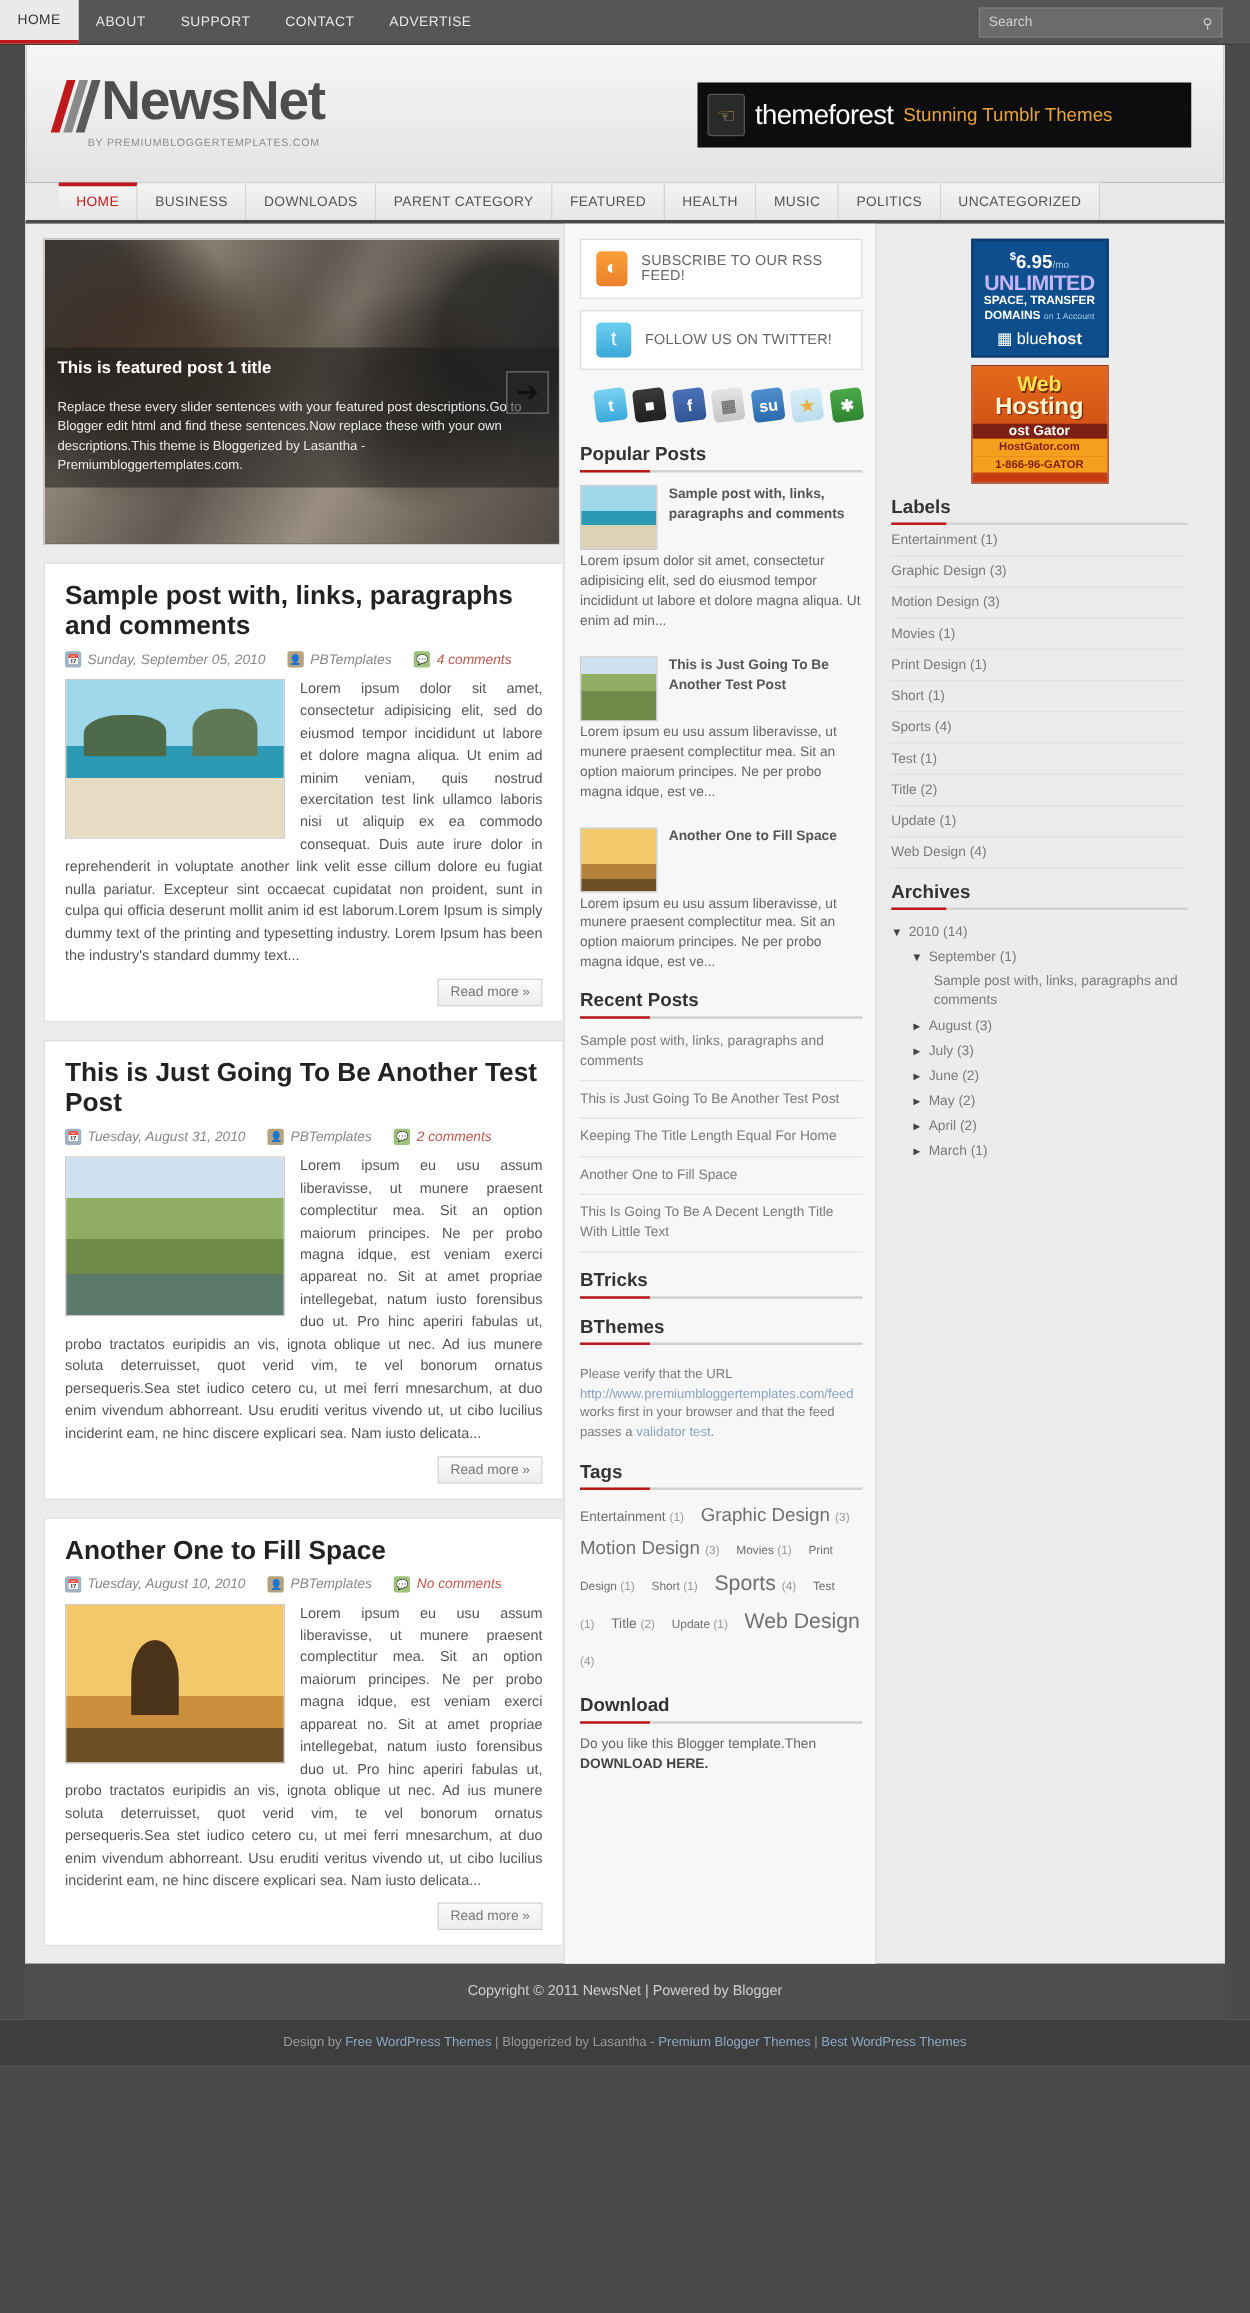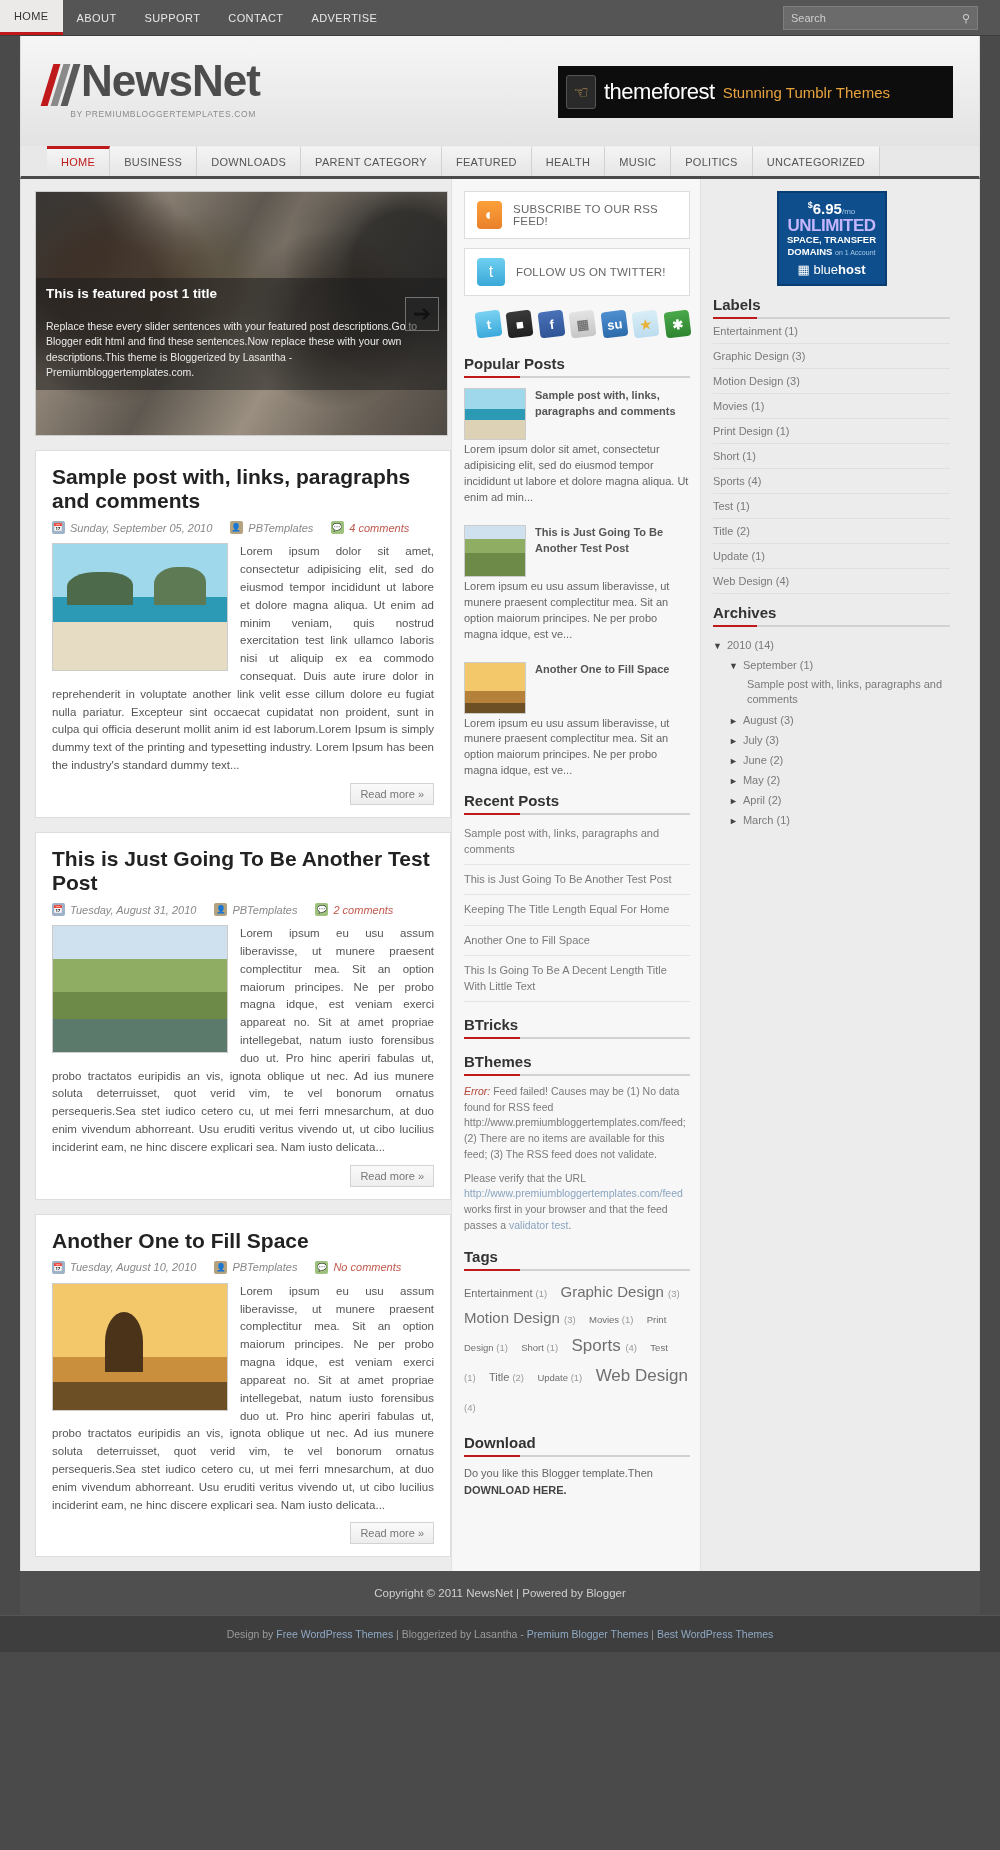--- a/index.html
+++ b/index.html
@@ -426,22 +426,20 @@
           <a href="#">This is Just Going To Be Another Test Post</a>
           <a href="#">Keeping The Title Length Equal For Home</a>
           <a href="#">Another One to Fill Space</a>
           <a href="#">This Is Going To Be A Decent Length Title With Little Text</a>
         </div>
 
       <div class="wtitle" style="margin-top:14px">BTricks</div>
 
       <div class="wtitle" style="margin-top:14px">BThemes</div>
       <div class="errbox">
-        <p><em>Error:</em>
-        <span>Feed failed! Causes may be (1) No data found for RSS feed http://www.premiumbloggertemplates.com/feed; (2) There are no items are available for this feed; (3) The RSS feed does not validate.</span></p>
         <p style="margin-top:8px">
           <span>Please verify that the URL</span><br>
           <a href="#">http://www.premiumbloggertemplates.com/feed</a>
           <span>works first in your browser and that the feed passes a</span>
           <a href="#">validator test</a><span>.</span>
         </p>
       </div>
 
       <div class="wtitle" style="margin-top:14px">Tags</div>
       <div class="tagcloud" id="tagcloud"><span class="tg1">Entertainment <span class="cnt">(1)</span></span> <span class="tg3">Graphic Design <span class="cnt">(3)</span></span> <span class="tg3">Motion Design <span class="cnt">(3)</span></span> <span class="tg5">Movies <span class="cnt">(1)</span></span> <span class="tg5">Print Design <span class="cnt">(1)</span></span> <span class="tg5">Short <span class="cnt">(1)</span></span> <span class="tg4">Sports <span class="cnt">(4)</span></span> <span class="tg5">Test <span class="cnt">(1)</span></span> <span class="tg1">Title <span class="cnt">(2)</span></span> <span class="tg5">Update <span class="cnt">(1)</span></span> <span class="tg4">Web Design <span class="cnt">(4)</span></span></div>
@@ -456,20 +454,27 @@
     <div class="col-right">
 
       <div class="ad-blue">
         <div class="p1"><sup>$</sup><span>6.95</span><small>/mo</small></div>
         <div class="p2">UNLIMITED</div>
         <div class="p3">SPACE, TRANSFER</div>
         <div class="p3"><span>DOMAINS</span> <small>on 1 Account</small></div>
         <div class="p4"><span>▦</span> <span>blue</span><b>host</b></div>
       </div>
 
+      <div class="ad-orange">
+        <div class="w1">Web</div>
+        <div class="w2">Hosting</div>
+        <div class="w3">ost Gator</div>
+        <div class="w4">HostGator.com</div>
+        <div class="w4">1-866-96-GATOR</div>
+      </div>
 
       <div class="rtitle">Labels</div>
       <div class="llist" id="labels">
           <a href="#">Entertainment (1)</a>
           <a href="#">Graphic Design (3)</a>
           <a href="#">Motion Design (3)</a>
           <a href="#">Movies (1)</a>
           <a href="#">Print Design (1)</a>
           <a href="#">Short (1)</a>
           <a href="#">Sports (4)</a>

